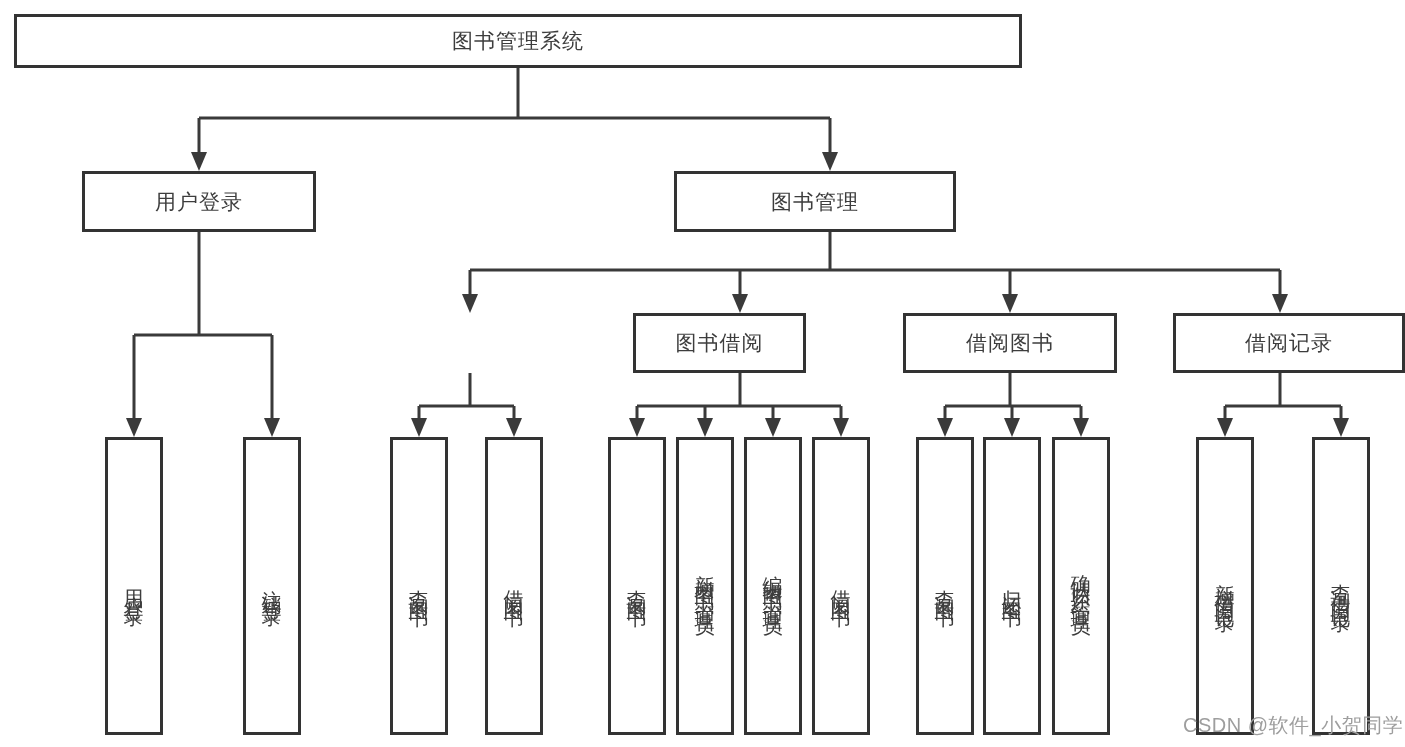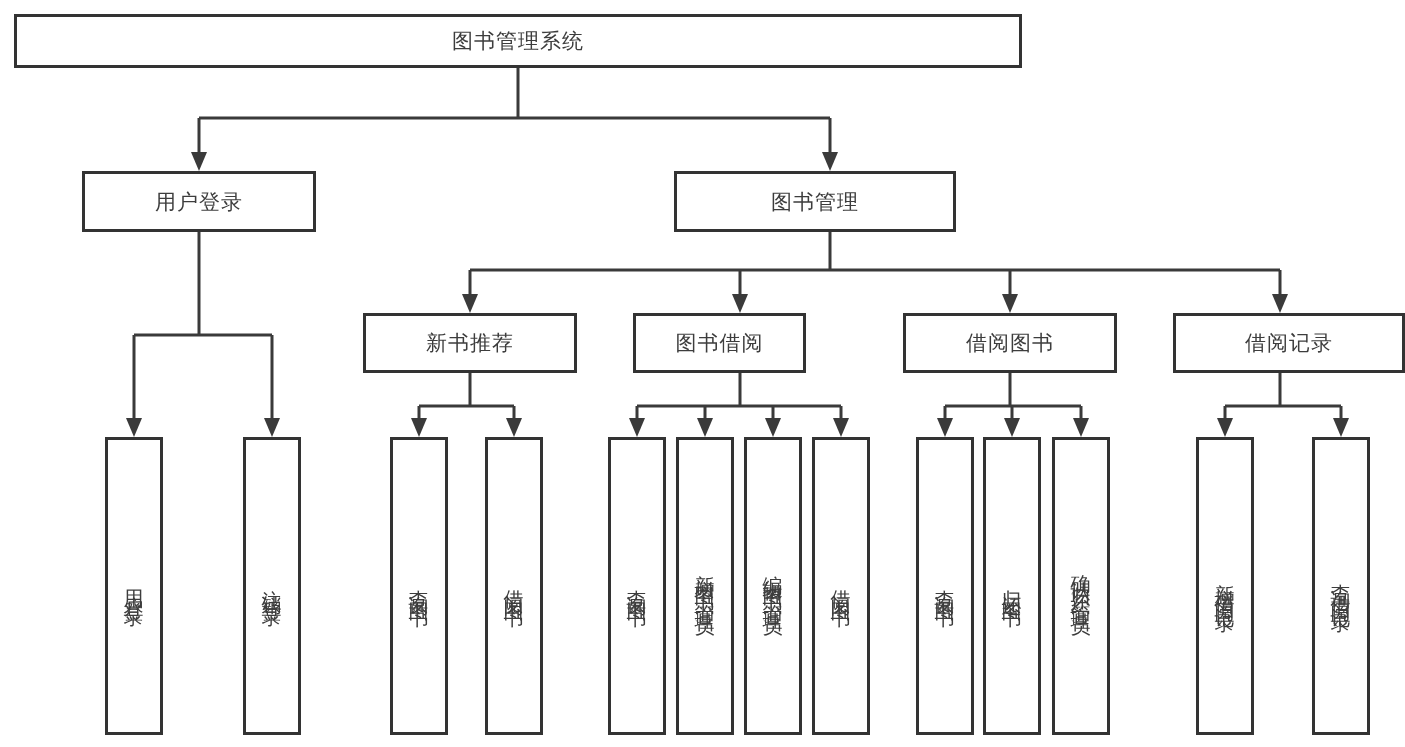--- a/index.html
+++ b/index.html
@@ -107,23 +107,20 @@
     <span class="lbl">图书管理系统</span>
   </div>
 
   <div class="node" id="n-user-login">
     <span class="lbl">用户登录</span>
   </div>
   <div class="node" id="n-book-mgmt">
     <span class="lbl">图书管理</span>
   </div>
 
-  <div class="node" id="n-new-book-rec">
-    <span class="lbl">新书推荐</span>
-  </div>
   <div class="node" id="n-book-borrow">
     <span class="lbl">图书借阅</span>
   </div>
   <div class="node" id="n-current-borrow">
     <span class="lbl">借阅图书</span>
   </div>
   <div class="node" id="n-borrow-record">
     <span class="lbl">借阅记录</span>
   </div>
 
@@ -164,14 +161,15 @@
     <span class="lbl v">确认归还（管理员）</span>
   </div>
 
   <div class="node leaf" id="n-br-add">
     <span class="lbl v">新增借阅记录</span>
   </div>
   <div class="node leaf" id="n-br-query">
     <span class="lbl v">查询借阅记录</span>
   </div>
 
+  <div id="watermark">CSDN @软件_小贺同学</div>
 
 </div>
 
 </body></html>

